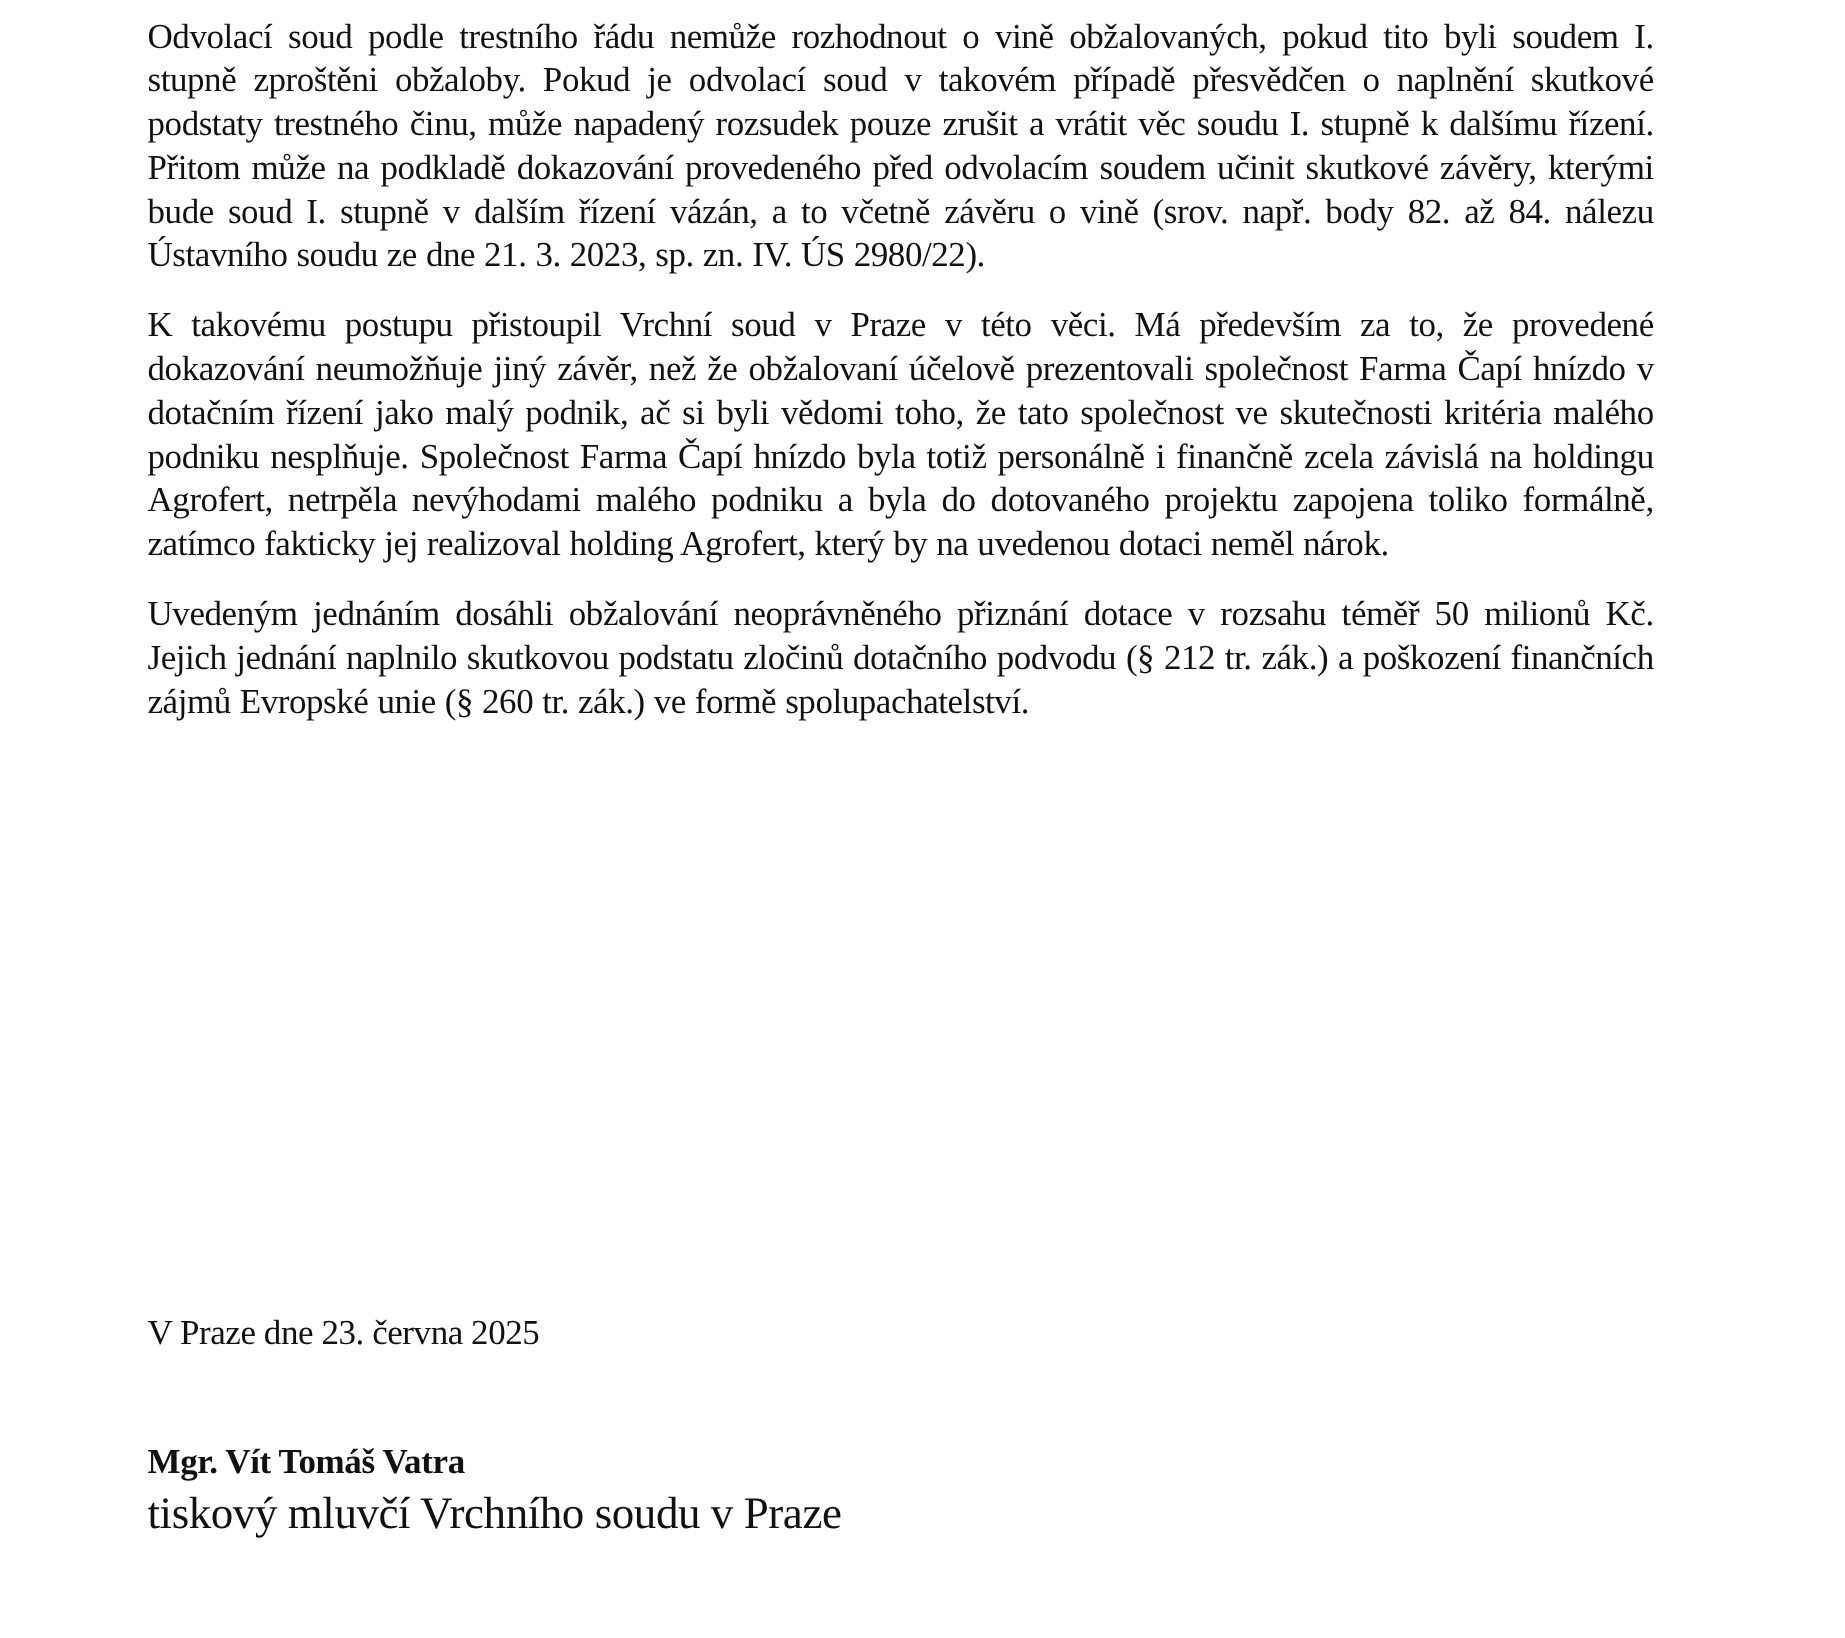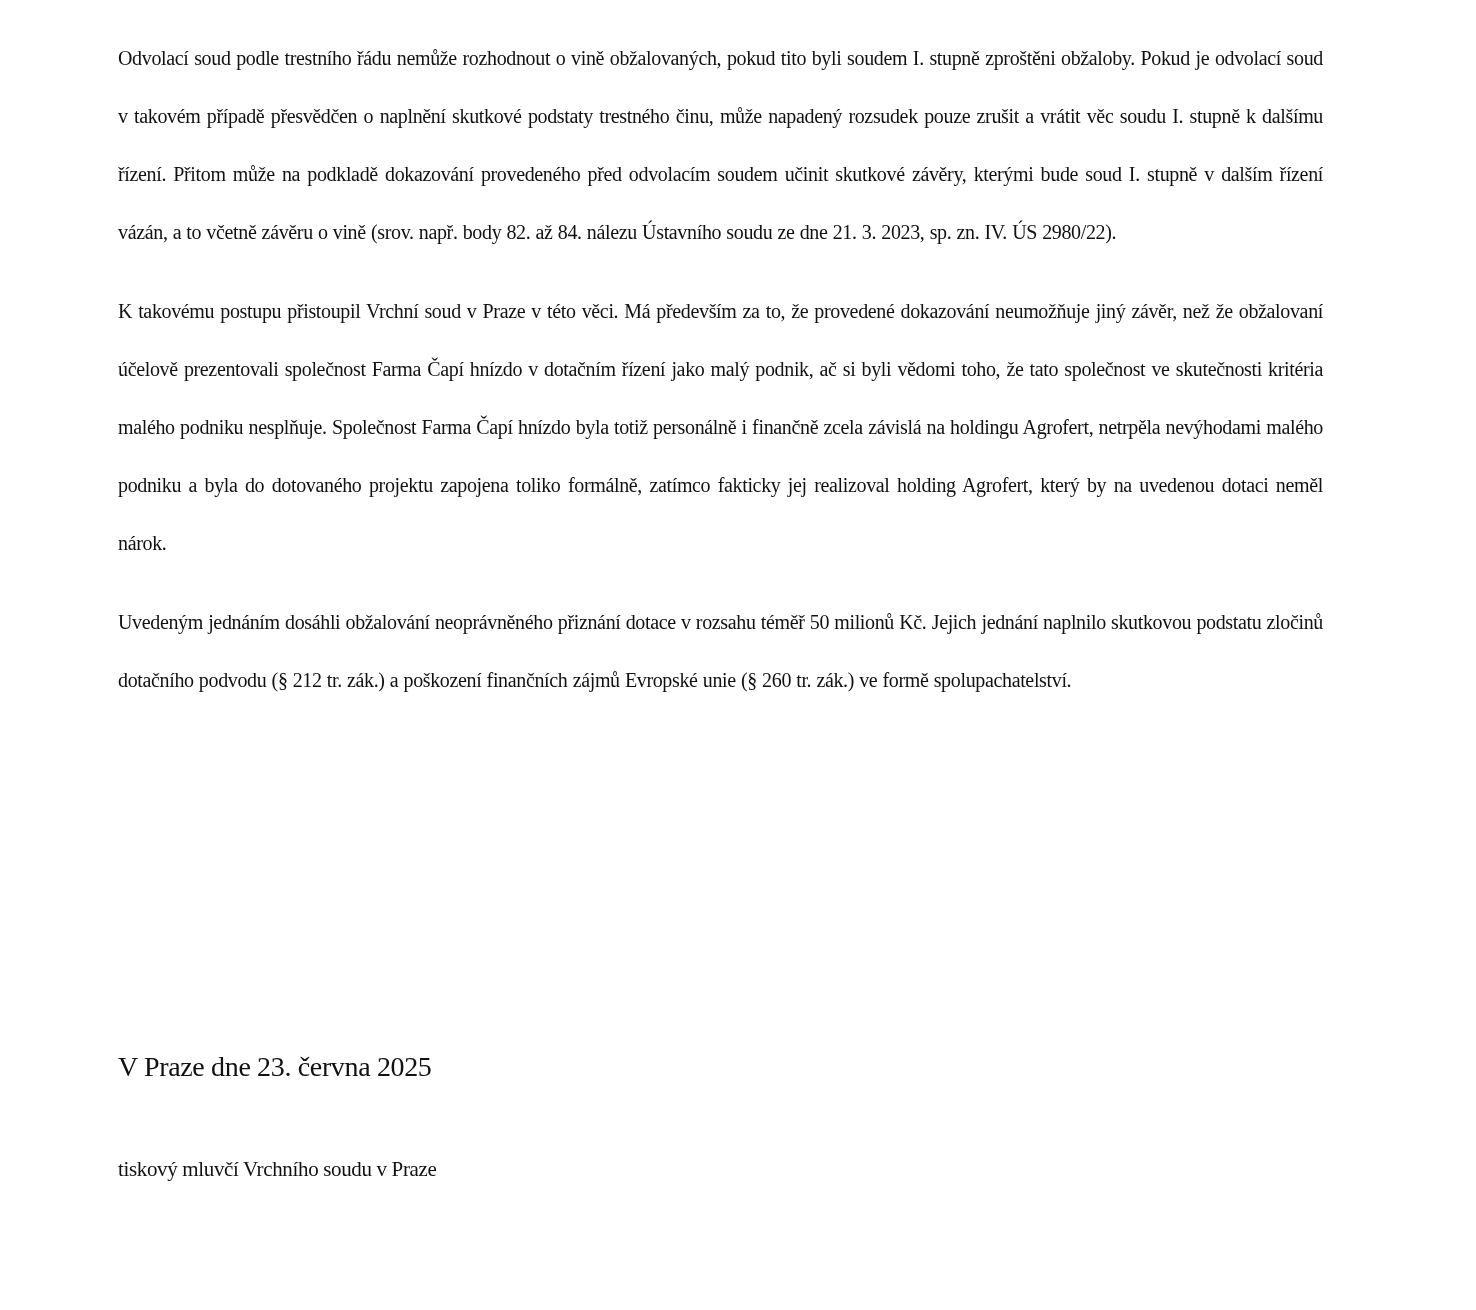--- a/index.html
+++ b/index.html
@@ -15,24 +15,24 @@
       color: #111111;
       font-family: "Liberation Serif", "DejaVu Serif", serif;
     }
     .page {
       position: absolute;
       left: 118px;
       top: 12px;
       width: 1205px;
     }
     .para {
-      font-size: 20px;
-      line-height: 58px;
+      font-size: 28px;
+      line-height: 35px;
       text-align: justify;
-      margin: 17px 0 21px 0;
+      margin: 0 0 21px 0;
       letter-spacing: -0.35px;
       word-spacing: 0.5px;
     }
     .para.last-body {
       margin-bottom: 0;
     }
     .dateline {
       position: absolute;
       left: 118px;
       top: 1046px;
@@ -48,32 +48,33 @@
       margin: 0;
     }
     .sig-name {
       font-size: 28px;
       line-height: 41px;
       font-weight: bold;
       letter-spacing: -0.3px;
       display: block;
     }
     .sig-role {
-      font-size: 21px;
+      font-size: 36px;
       line-height: 41px;
       letter-spacing: -0.35px;
       display: block;
     }
   </style>
 </head>
 <body>
 
 <div class="page">
   <p class="para">Odvolací soud podle trestního řádu nemůže rozhodnout o vině obžalovaných, pokud tito byli soudem I. stupně zproštěni obžaloby. Pokud je odvolací soud v takovém případě přesvědčen o naplnění skutkové podstaty trestného činu, může napadený rozsudek pouze zrušit a vrátit věc soudu I. stupně k dalšímu řízení. Přitom může na podkladě dokazování provedeného před odvolacím soudem učinit skutkové závěry, kterými bude soud I. stupně v dalším řízení vázán, a to včetně závěru o vině (srov. např. body 82. až 84. nálezu Ústavního soudu ze dne 21. 3. 2023, sp. zn. IV. ÚS 2980/22).</p>
   <p class="para">K takovému postupu přistoupil Vrchní soud v Praze v této věci. Má především za to, že provedené dokazování neumožňuje jiný závěr, než že obžalovaní účelově prezentovali společnost Farma Čapí hnízdo v dotačním řízení jako malý podnik, ač si byli vědomi toho, že tato společnost ve skutečnosti kritéria malého podniku nesplňuje. Společnost Farma Čapí hnízdo byla totiž personálně i finančně zcela závislá na holdingu Agrofert, netrpěla nevýhodami malého podniku a byla do dotovaného projektu zapojena toliko formálně, zatímco fakticky jej realizoval holding Agrofert, který by na uvedenou dotaci neměl nárok.</p>
   <p class="para">Uvedeným jednáním dosáhli obžalování neoprávněného přiznání dotace v rozsahu téměř 50 milionů Kč. Jejich jednání naplnilo skutkovou podstatu zločinů dotačního podvodu (§ 212 tr. zák.) a poškození finančních zájmů Evropské unie (§ 260 tr. zák.) ve formě spolupachatelství.</p>
 </div>
 
 <p class="dateline">V Praze dne 23. června 2025</p>
 
 <div class="signature">
+  <span class="sig-name">Mgr. Vít Tomáš Vatra</span>
   <span class="sig-role">tiskový mluvčí Vrchního soudu v Praze</span>
 </div>
 
 </body></html>

